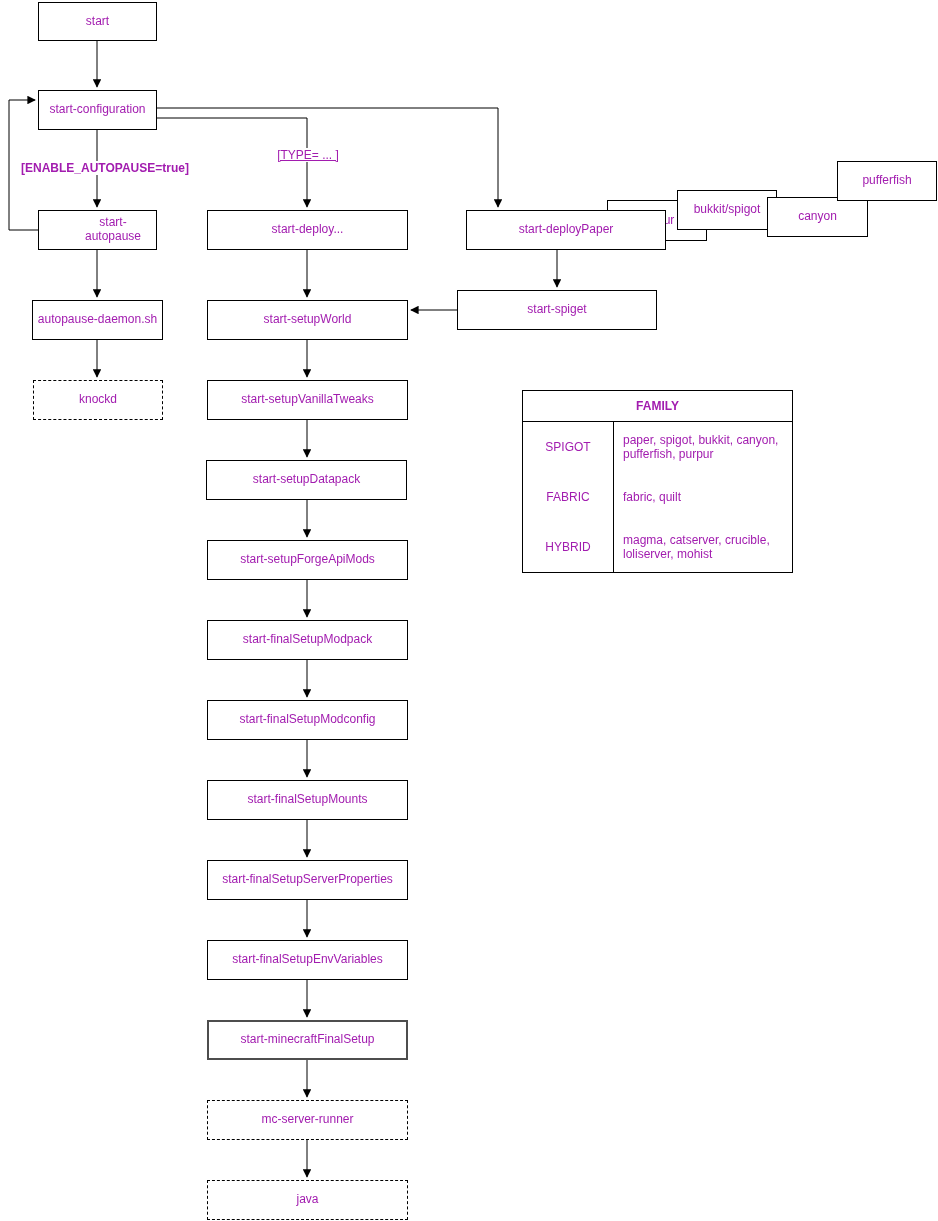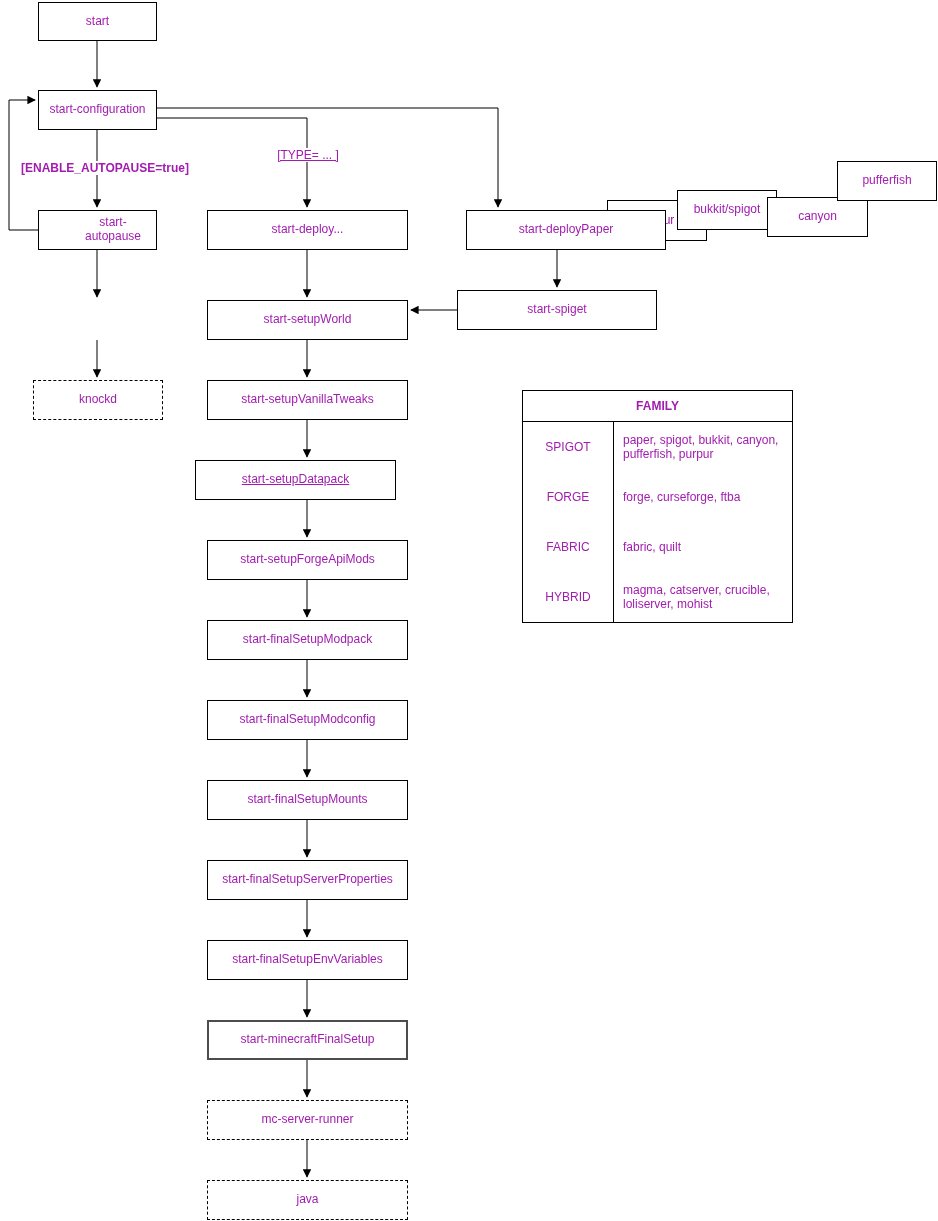--- a/index.html
+++ b/index.html
@@ -101,26 +101,27 @@
       <path d="M307,1060 L307,1097" marker-end="url(#arrow)"></path>
       <path d="M307,1140 L307,1177" marker-end="url(#arrow)"></path>
       <path d="M557,250 L557,287" marker-end="url(#arrow)"></path>
       <path d="M457,310 L411,310" marker-end="url(#arrow)"></path>
     </g>
   </svg>
 
   <div class="node" style="left:38px; top:2px; width:119px; height:39px;">start</div>
   <div class="node" style="left:38px; top:90px; width:119px; height:40px;">start-configuration</div>
   <div class="node" style="left:38px; top:210px; width:119px; height:40px;padding-left:35px;">start-autopause</div>
+  <div class="node" style="left:32px; top:300px; width:131px; height:40px;">autopause-daemon.sh</div>
   <div class="node dashed" style="left:33px; top:380px; width:130px; height:40px;">knockd</div>
 
   <div class="node" style="left:207px; top:210px; width:201px; height:40px;">start-deploy...</div>
   <div class="node" style="left:207px; top:380px; width:201px; height:40px;">start-setupVanillaTweaks</div>
   <div class="node" style="left:207px; top:300px; width:201px; height:40px;">start-setupWorld</div>
-  <div class="node" style="left:195px; top:460px; width:201px; height:40px;text-decoration:underline;">start-setupDatapack</div>
+  <div class="node" style="left:206px; top:460px; width:201px; height:40px;">start-setupDatapack</div>
   <div class="node" style="left:207px; top:540px; width:201px; height:40px;">start-setupForgeApiMods</div>
   <div class="node" style="left:207px; top:620px; width:201px; height:40px;">start-finalSetupModpack</div>
   <div class="node" style="left:207px; top:700px; width:201px; height:40px;">start-finalSetupModconfig</div>
   <div class="node" style="left:207px; top:780px; width:201px; height:40px;">start-finalSetupMounts</div>
   <div class="node" style="left:207px; top:860px; width:201px; height:40px;">start-finalSetupServerProperties</div>
   <div class="node" style="left:207px; top:940px; width:201px; height:40px;">start-finalSetupEnvVariables</div>
   <div class="node thick" style="left:207px; top:1020px; width:201px; height:40px;">start-minecraftFinalSetup</div>
   <div class="node dashed" style="left:207px; top:1100px; width:201px; height:40px;">mc-server-runner</div>
   <div class="node dashed" style="left:207px; top:1180px; width:201px; height:40px;">java</div>
 
@@ -134,24 +135,20 @@
   <div class="edge-label" style="left:21px; top:161px; width:153px;font-weight:bold;">[ENABLE_AUTOPAUSE=true]</div>
   <div class="edge-label" style="left:274px; top:148px; width:68px;text-decoration:underline;">[TYPE= ... ]</div>
 
   <div class="family-table">
     <div class="ft-header">FAMILY</div>
     <div class="ft-row">
       <div class="ft-family">SPIGOT</div>
       <div class="ft-members">paper, spigot, bukkit, canyon, pufferfish, purpur</div>
     </div>
     <div class="ft-row">
-      <div class="ft-family">FORGE</div>
-      <div class="ft-members">forge, curseforge, ftba</div>
-    </div>
-    <div class="ft-row">
       <div class="ft-family">FABRIC</div>
       <div class="ft-members">fabric, quilt</div>
     </div>
     <div class="ft-row">
       <div class="ft-family">HYBRID</div>
       <div class="ft-members">magma, catserver, crucible, loliserver, mohist</div>
     </div>
   </div>
 
 </div>

